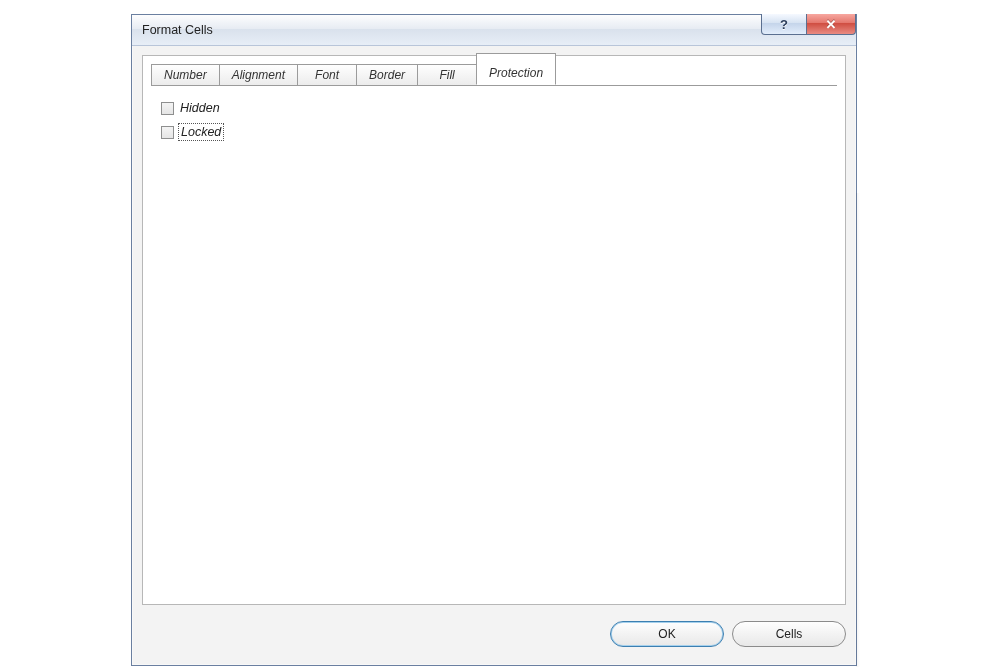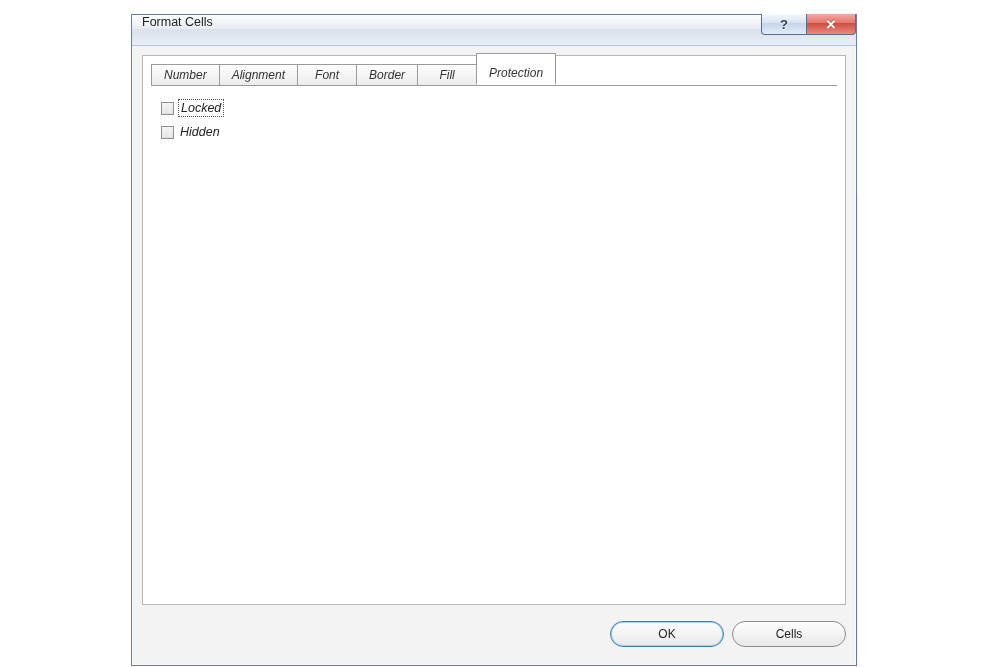--- a/index.html
+++ b/index.html
@@ -22,21 +22,21 @@
     width: 724px;
     height: 650px;
     background: #f3f3f3;
     border: 1px solid #6a7fa0;
     box-shadow: 0 0 0 1px rgba(255,255,255,0.4) inset;
   }
 
   .titlebar {
     position: relative;
     display: flex;
-    align-items: flex-start;
+    align-items: center;
     height: 30px;
     padding: 0 8px;
     background: linear-gradient(#fdfdfe, #e7ecf3 45%, #d9e1ec 46%, #e7eef7);
     border-bottom: 1px solid #b8c5d9;
   }
   .titlebar .title-text {
     font-size: 12.5px;
     color: #222;
     padding-left: 2px;
   }
@@ -240,26 +240,26 @@
         <div class="tab"><span>Border</span></div>
         <div class="tab"><span>Fill</span></div>
         <div class="tab active"><span>Protection</span></div>
       </div>
       <div class="tabline"></div>
 
       <div class="tabpage">
 
         <div class="check-row">
           <div class="chk"></div>
-          <span class="chk-label focus-rect">Locked</span>
+          <span class="chk-label">Hidden</span>
         </div>
 
         <div class="check-row">
           <div class="chk"></div>
-          <span class="chk-label">Hidden</span>
+          <span class="chk-label focus-rect">Locked</span>
         </div>
 
 
       </div>
 
     </div>
 
     <div class="btnbar">
       <div class="dlg-btn default-btn">
         <span>OK</span>

